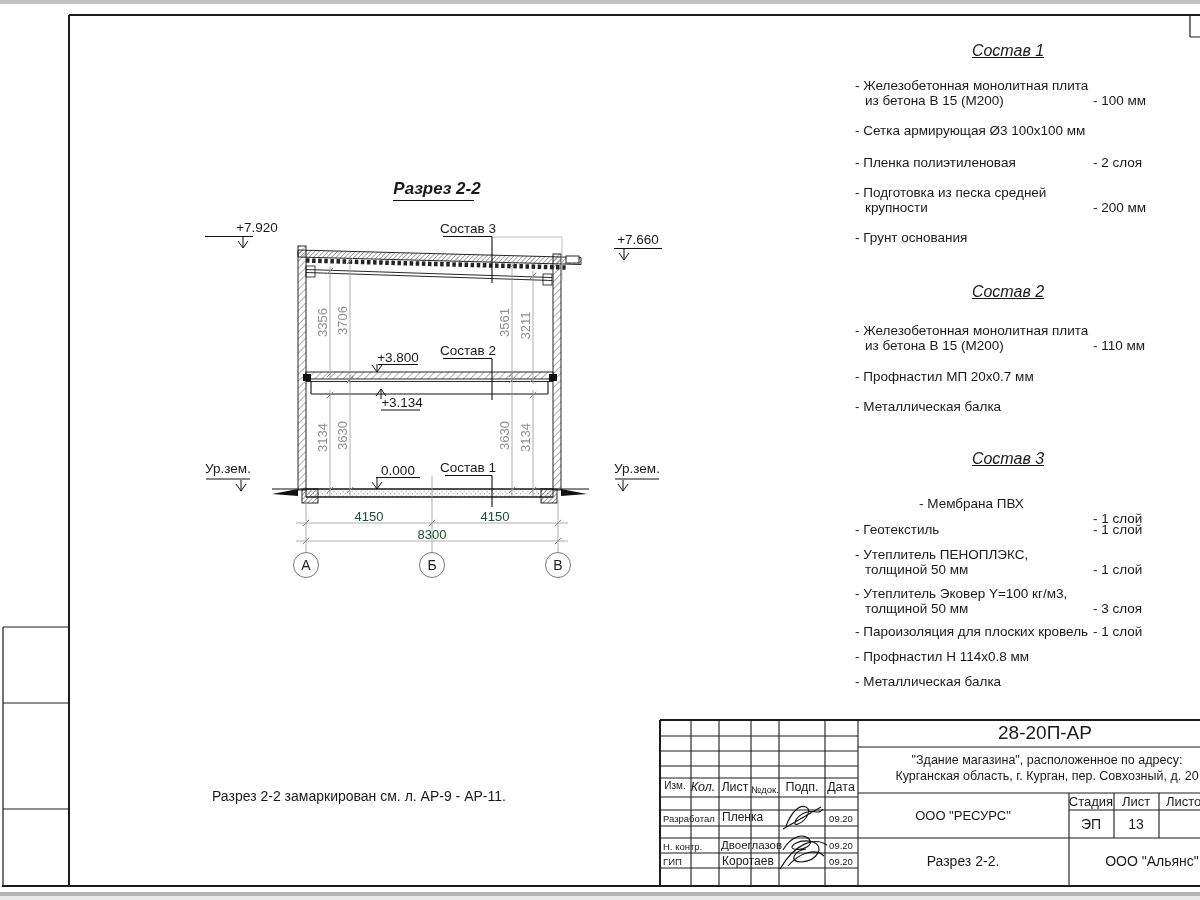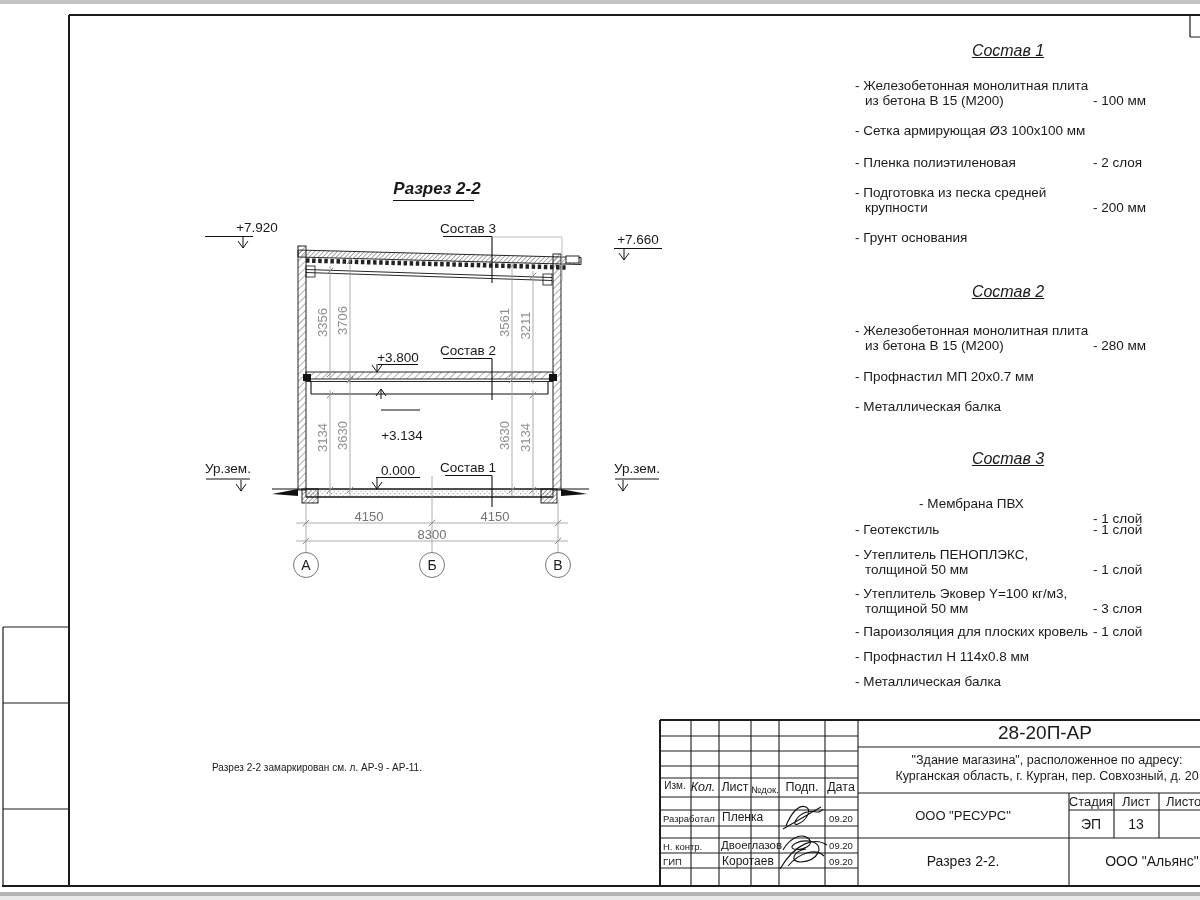--- a/index.html
+++ b/index.html
@@ -1,20 +1,20 @@
 <!DOCTYPE html>
 <html><head>
 <meta charset="utf-8">
 <style>
   html,body{margin:0;padding:0;background:#fff;}
   #sheet{position:relative;width:1200px;height:900px;background:#fff;overflow:hidden;
          font-family:"Liberation Sans", sans-serif;color:#1a1a1a;}
   .t{position:absolute;white-space:nowrap;color:#1a1a1a;}
   .c{transform:translateX(-50%);}
-  .g{color:#737373;}
+  .g{color:#14532d;}
   .rot{position:absolute;width:44px;text-align:center;transform:rotate(-90deg);color:#8f8f8f;
        font-size:13px;white-space:nowrap;}
   .ch{position:absolute;left:1008px;transform:translateX(-50%);font-size:16px;font-style:italic;
       text-decoration:underline;white-space:nowrap;}
   .ci{position:absolute;left:855px;width:302px;display:flex;align-items:flex-end;
       font-size:13.5px;line-height:14.6px;}
   .ci .nm{width:238px;}
   .ci .vl{width:64px;}
   .nm .l2{padding-left:10px;}
   .edge{position:absolute;left:0;width:1200px;}
@@ -100,21 +100,21 @@
   </svg>
 
   <span class="t c" style="left:437px;top:179px;font-size:17px;font-weight:bold;font-style:italic;">Разрез 2-2</span>
 
   <span class="t c" style="left:229px;top:220px;font-size:13.5px;margin-left:28px;">+7.920</span>
   <span class="t c" style="left:638px;top:232px;font-size:13.5px;">+7.660</span>
   <span class="t c" style="left:468px;top:221px;font-size:13.5px;">Состав 3</span>
   <span class="t c" style="left:468px;top:343px;font-size:13.5px;">Состав 2</span>
   <span class="t c" style="left:468px;top:460px;font-size:13.5px;">Состав 1</span>
   <span class="t c" style="left:398px;top:350px;font-size:13.5px;">+3.800</span>
-  <span class="t c" style="left:402px;top:395px;font-size:13.5px;margin-top:33px;">+3.134</span>
+  <span class="t c" style="left:402px;top:395px;font-size:13.5px;">+3.134</span>
   <span class="t c" style="left:398px;top:463px;font-size:13.5px;">0.000</span>
   <span class="t c" style="left:228px;top:461px;font-size:13.5px;">Ур.зем.</span>
   <span class="t c" style="left:637px;top:461px;font-size:13.5px;">Ур.зем.</span>
 
   <span class="rot" style="left:300px;top:315px;">3356</span>
   <span class="rot" style="left:320px;top:313px;">3706</span>
   <span class="rot" style="left:482px;top:315px;">3561</span>
   <span class="rot" style="left:503px;top:318px;">3211</span>
   <span class="rot" style="left:300px;top:430px;">3134</span>
   <span class="rot" style="left:320px;top:428px;">3630</span>
@@ -122,21 +122,21 @@
   <span class="rot" style="left:503px;top:430px;">3134</span>
 
   <span class="t c g" style="left:369px;top:509px;font-size:13px;">4150</span>
   <span class="t c g" style="left:495px;top:509px;font-size:13px;">4150</span>
   <span class="t c g" style="left:432px;top:527px;font-size:13px;">8300</span>
 
   <span class="t c" style="left:306px;top:557px;font-size:14px;">А</span>
   <span class="t c" style="left:432px;top:557px;font-size:14px;">Б</span>
   <span class="t c" style="left:558px;top:557px;font-size:14px;">В</span>
 
-  <span class="t" style="left:212px;top:762px;font-size:10px;">Разрез 2-2 замаркирован см. л. АР-9 - АР-11.</span>
+  <span class="t" style="left:212px;top:788px;font-size:14px;">Разрез 2-2 замаркирован см. л. АР-9 - АР-11.</span>
 
   <span class="ch" style="top:42px;">Состав 1</span>
   <div class="ci" style="top:79px;">
     <div class="nm">
         <div class="l1">- Железобетонная  монолитная плита</div>
         <div class="l2">из бетона В 15 (М200)</div>
       </div>
     <div class="vl">- 100 мм</div>
   </div>
   <div class="ci" style="top:124px;">
@@ -167,21 +167,21 @@
       </div>
     <div class="vl"></div>
   </div>
 
   <span class="ch" style="top:283px;">Состав 2</span>
   <div class="ci" style="top:324px;">
     <div class="nm">
         <div class="l1">- Железобетонная  монолитная плита</div>
         <div class="l2">из бетона В 15 (М200)</div>
       </div>
-    <div class="vl">- 280 мм</div>
+    <div class="vl">- 110 мм</div>
   </div>
   <div class="ci" style="top:370px;">
     <div class="nm">
         <div class="l1">- Профнастил МП 20х0.7 мм</div>
         <div class="l2"></div>
       </div>
     <div class="vl"></div>
   </div>
   <div class="ci" style="top:400px;">
     <div class="nm">

